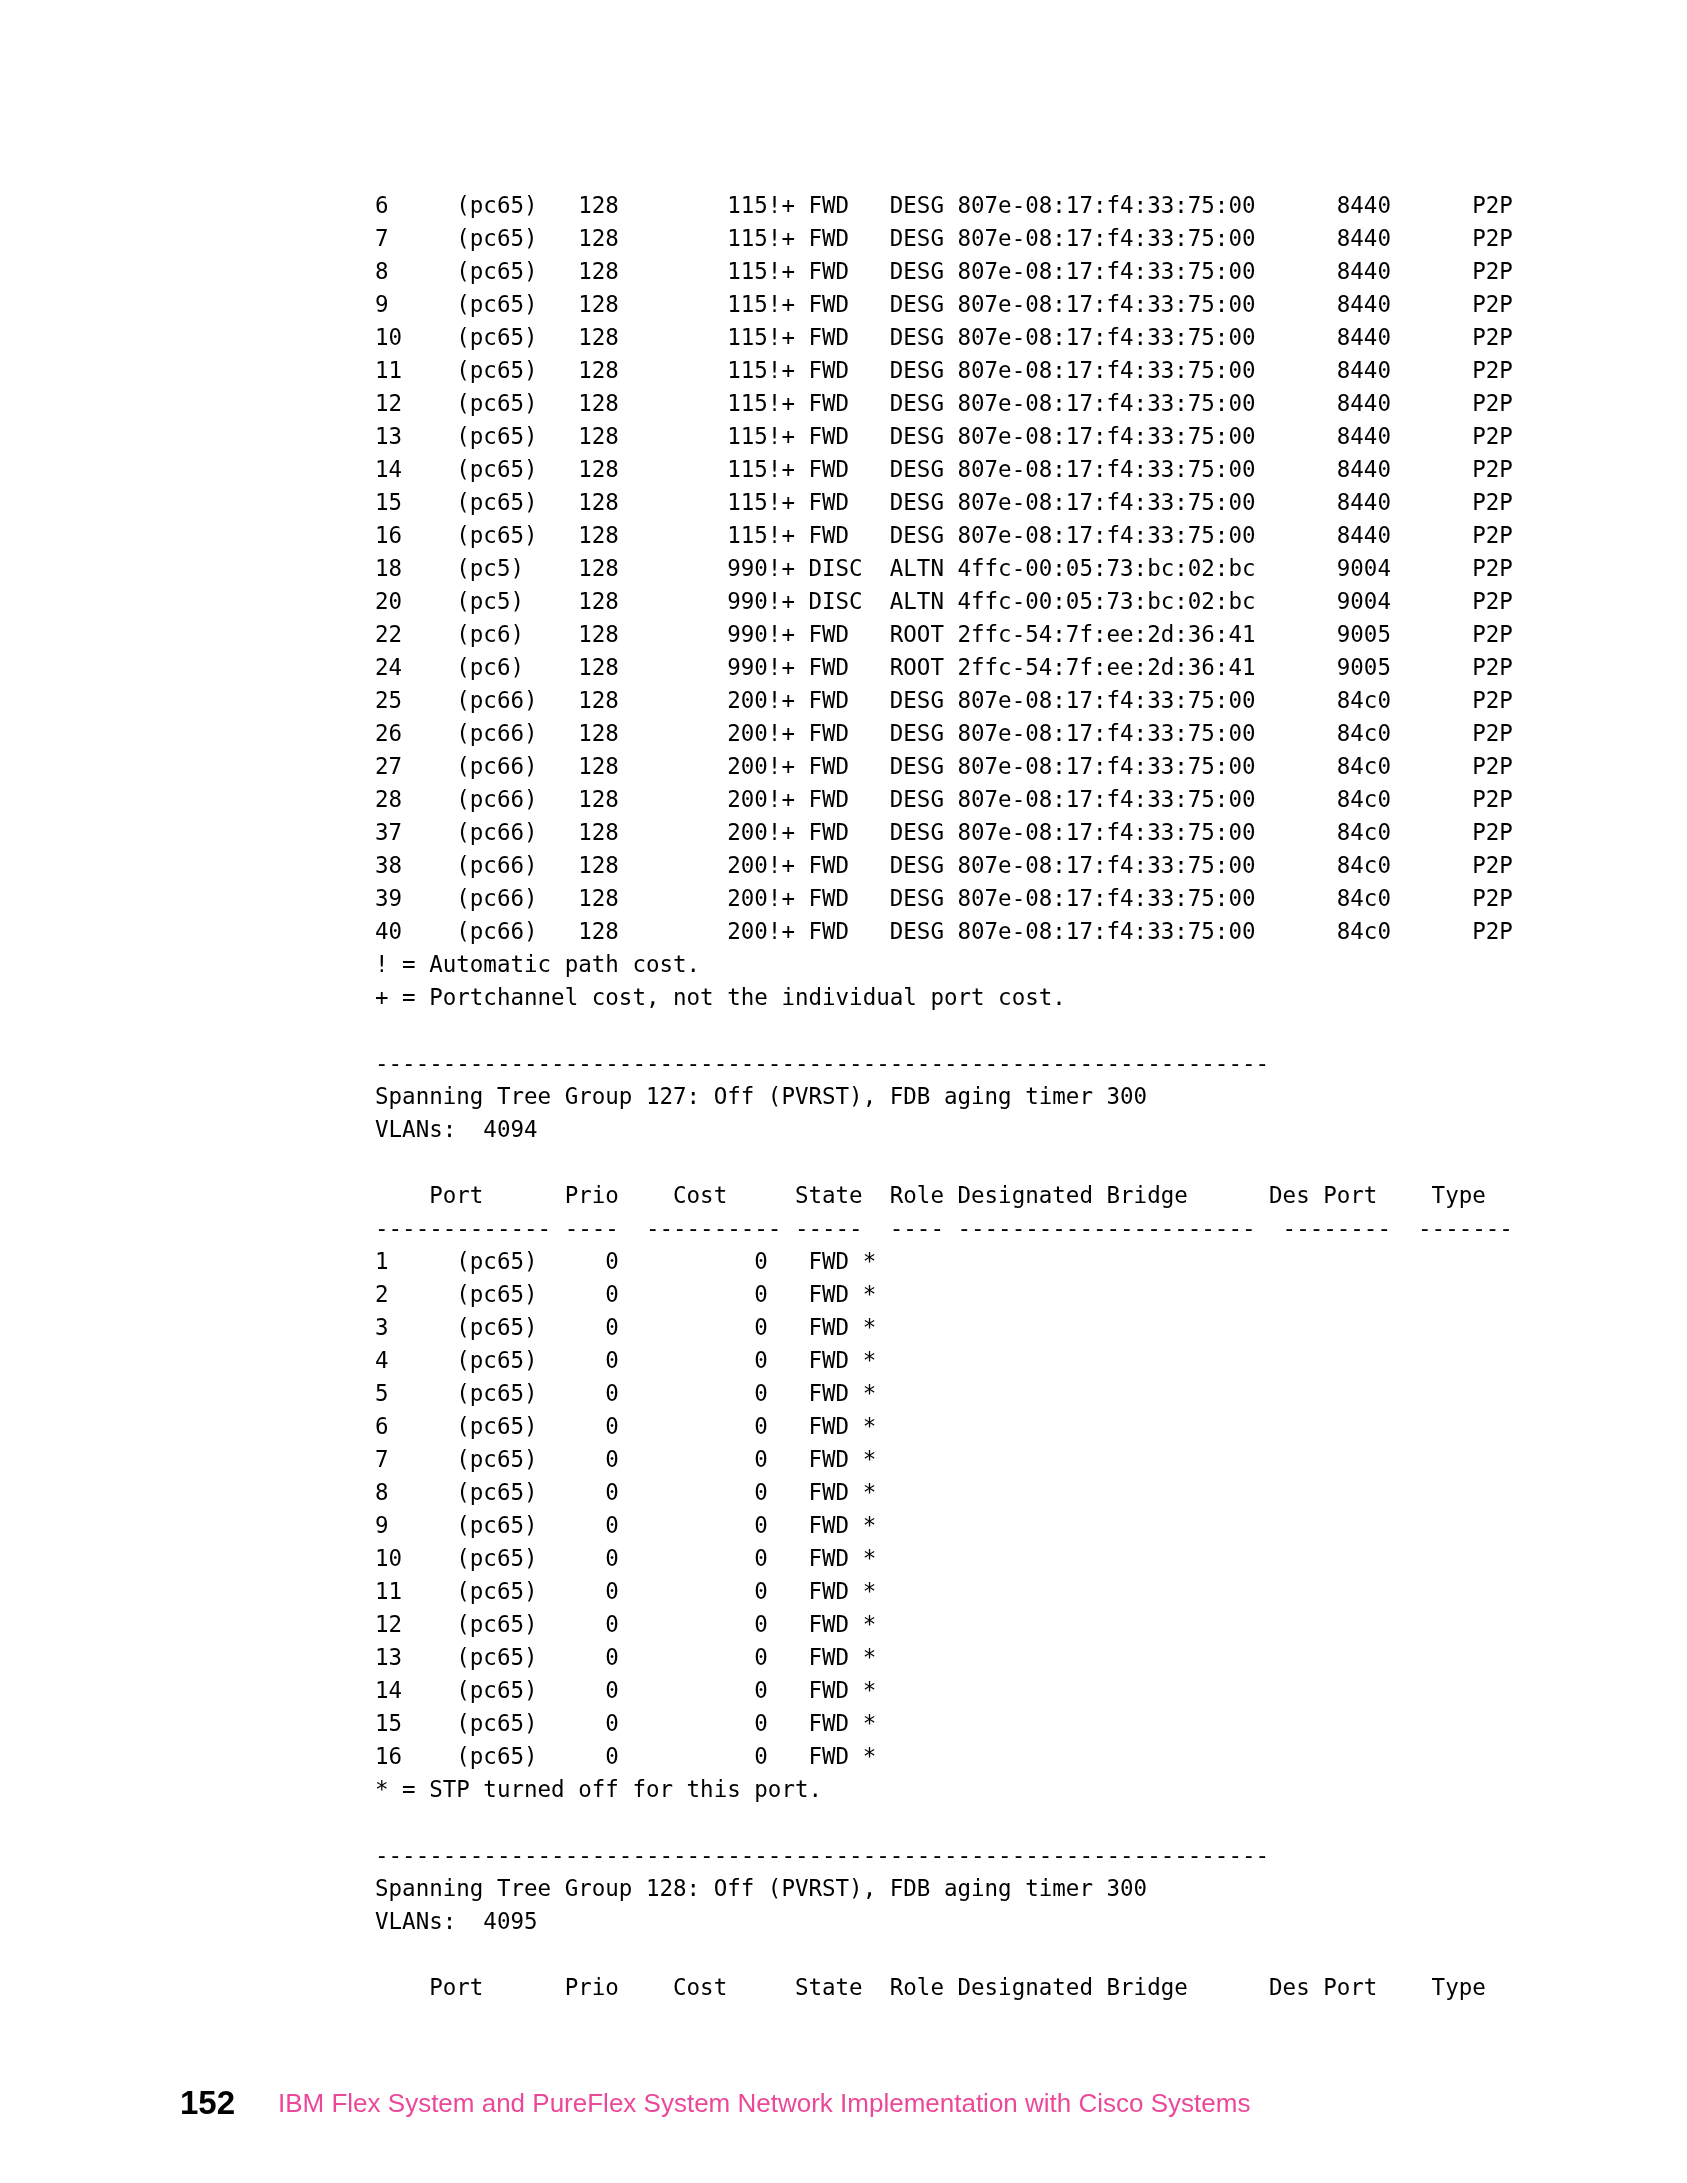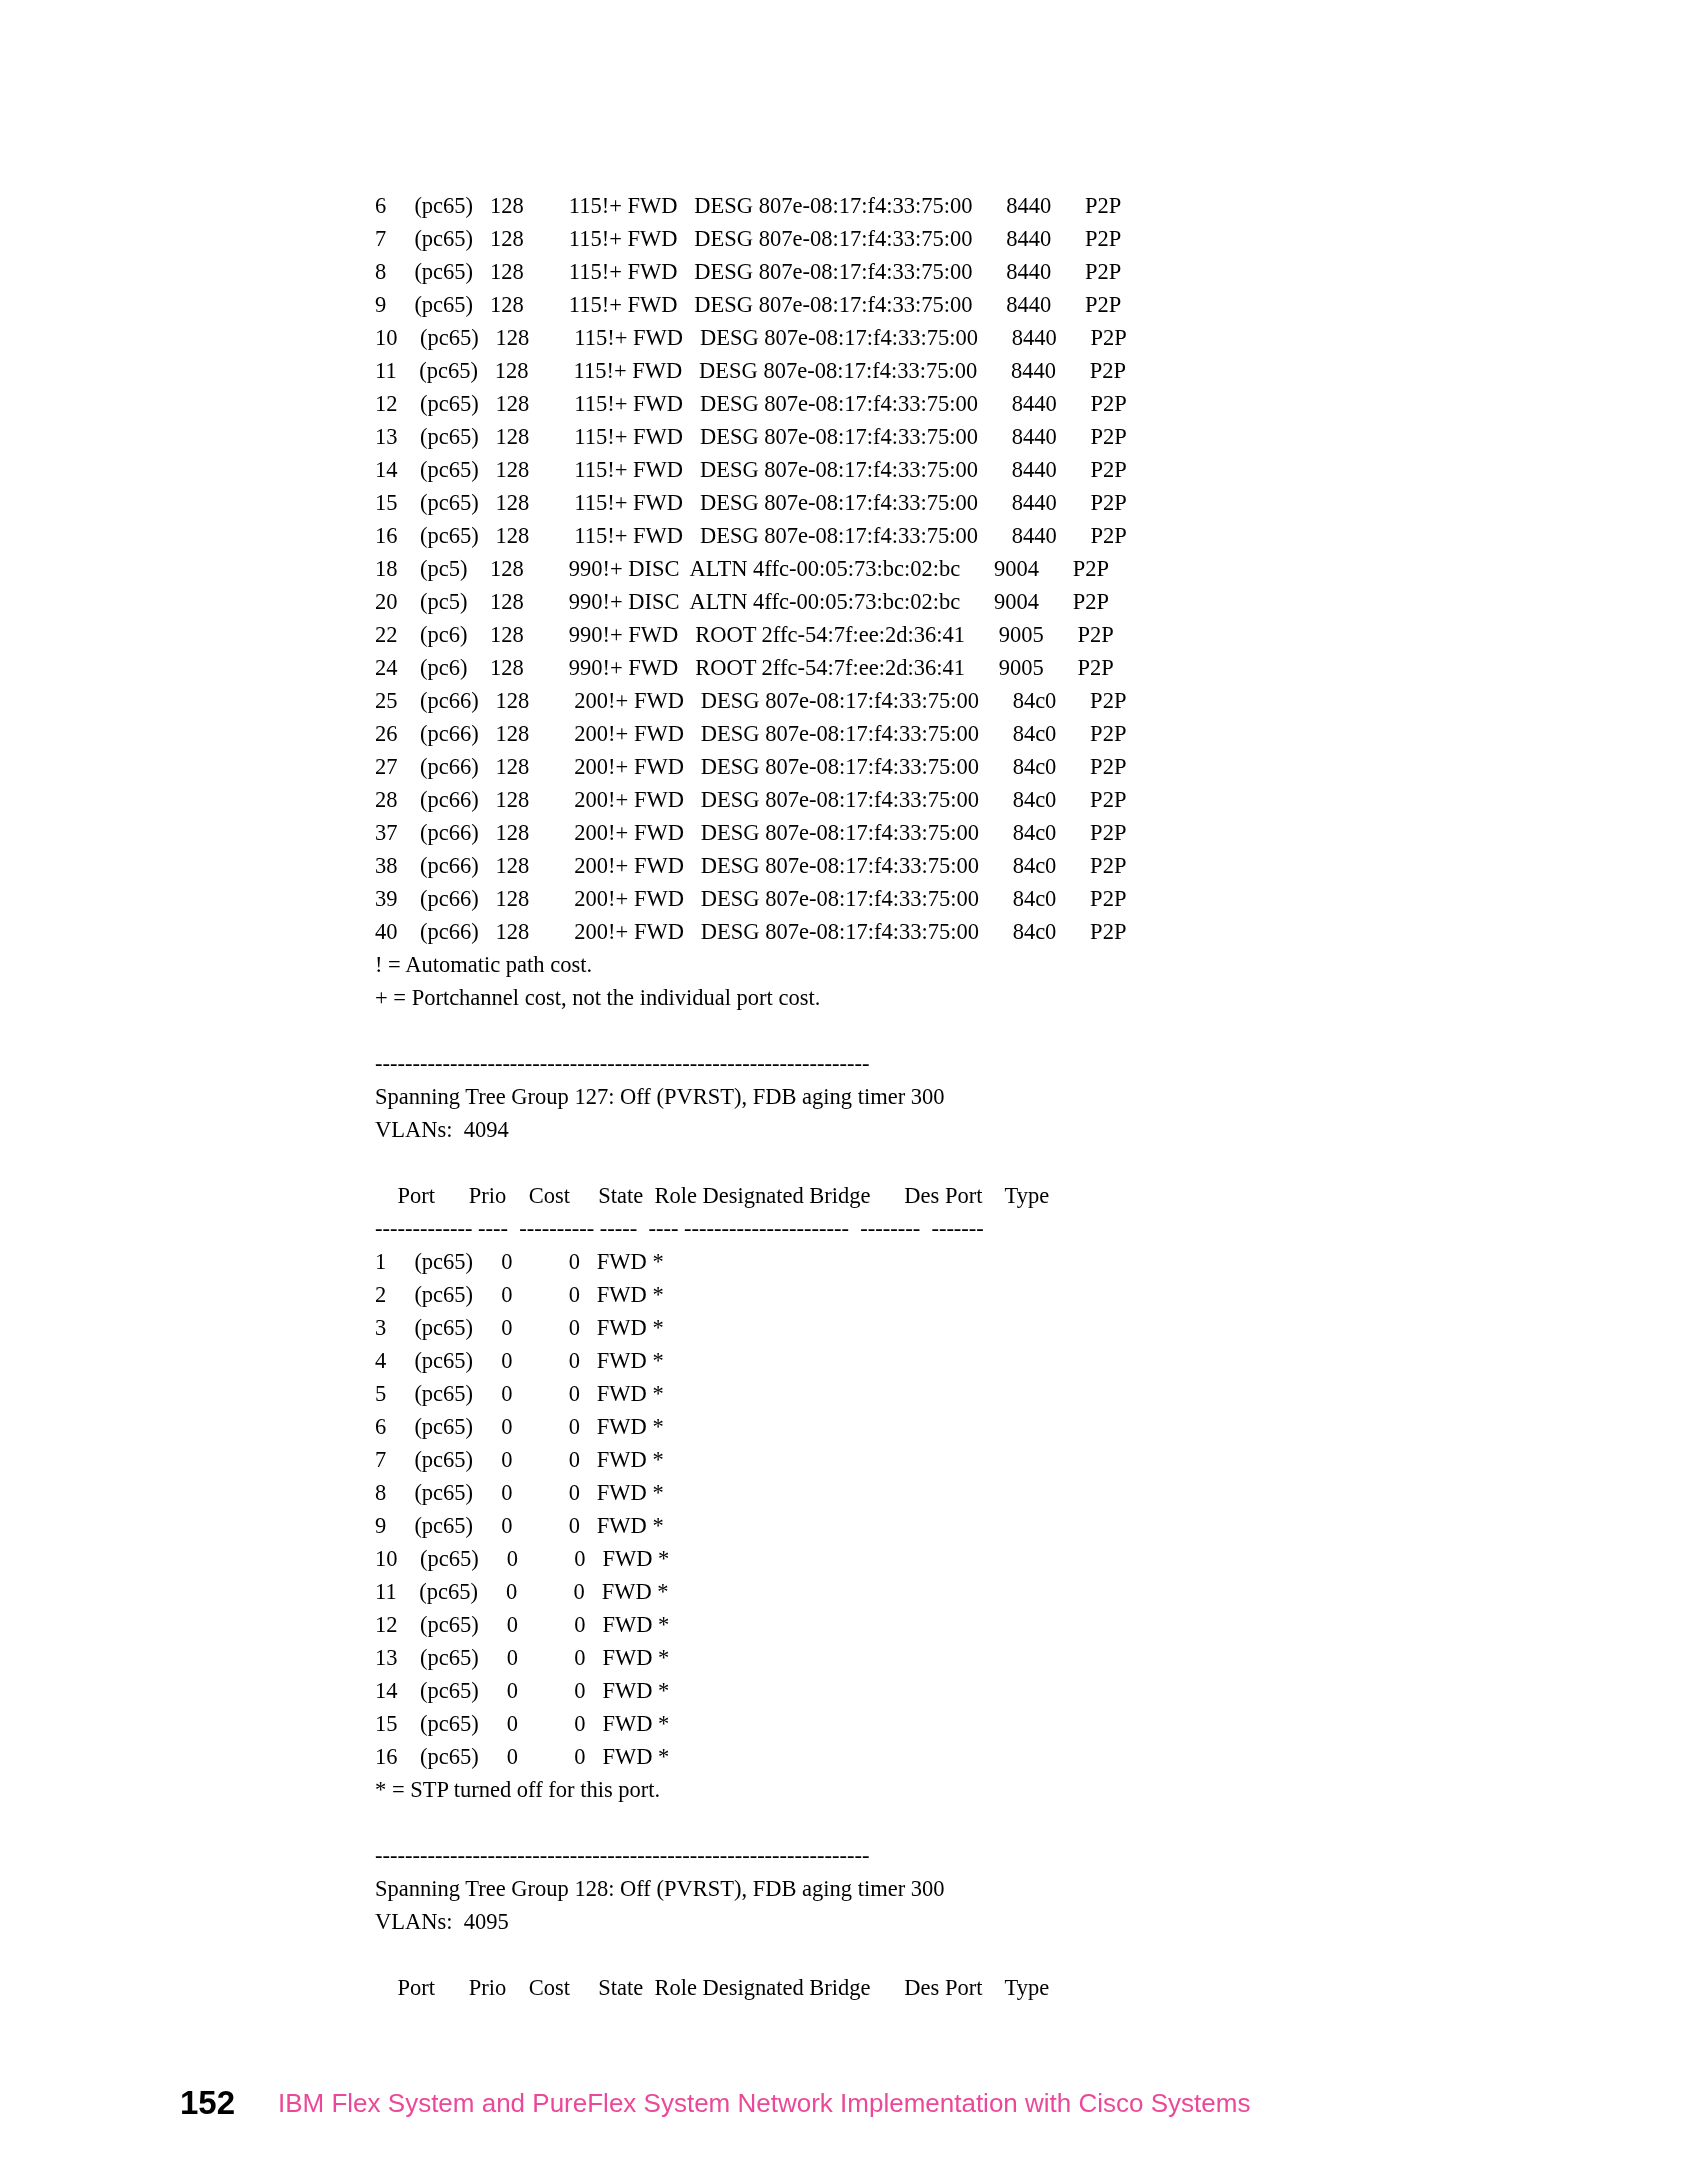--- a/index.html
+++ b/index.html
@@ -25,21 +25,20 @@
     font-family: "DejaVu Sans Mono", "Liberation Mono", monospace;
     font-size: 22.5px;
     line-height: 33px;
     white-space: pre;
     color: #000000;
     font-weight: 400;
     letter-spacing: 0;
   }
   .listing .cl {
     height: 33px;
-    font-family: Liberation Serif, serif;
   }
   .footer {
     position: absolute;
     left: 0;
     top: 2078px;
     width: 1675px;
     height: 49px;
   }
   .pagenum {
     position: absolute;

